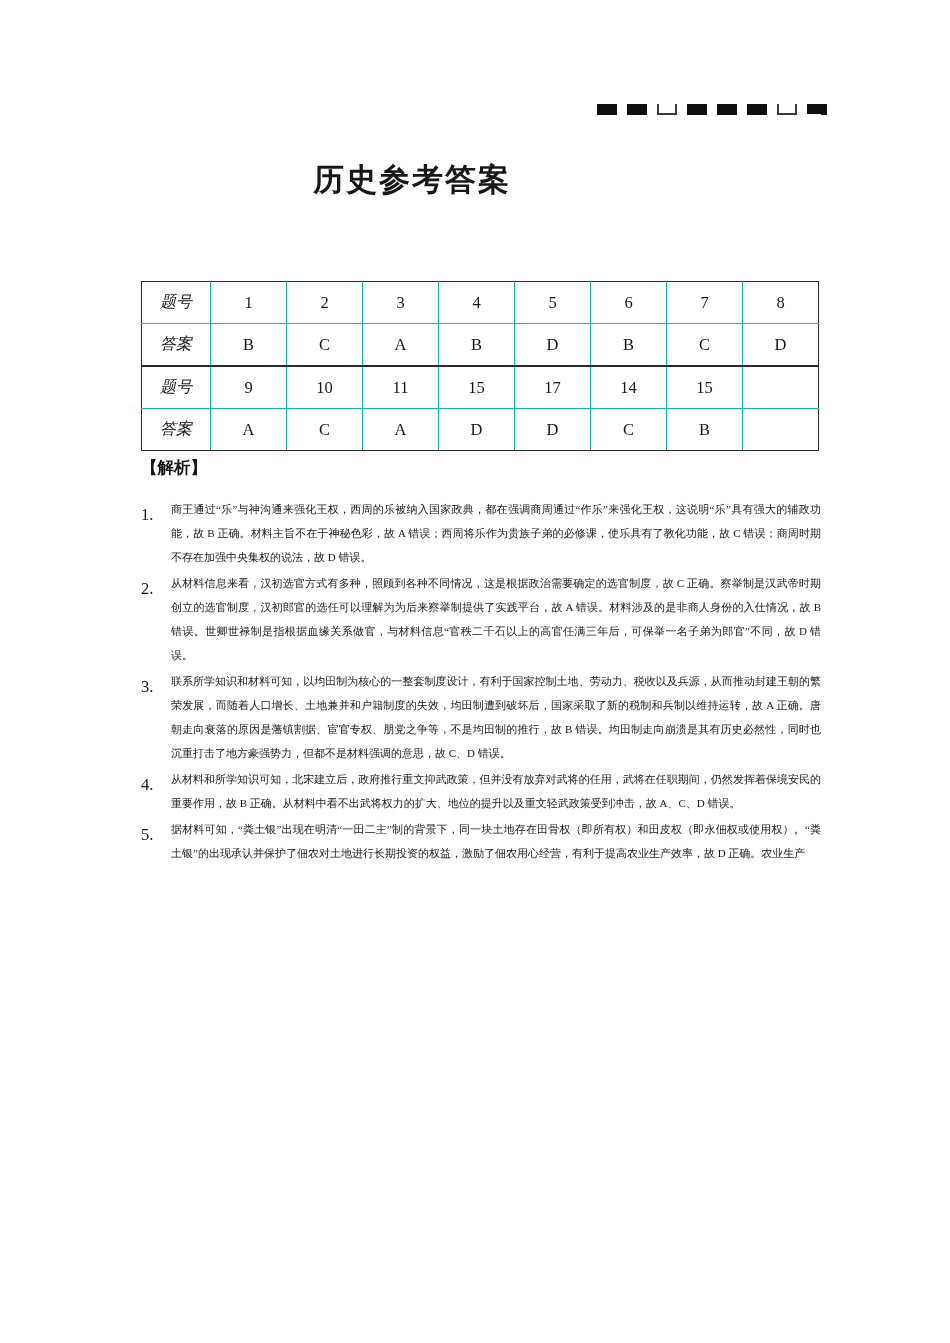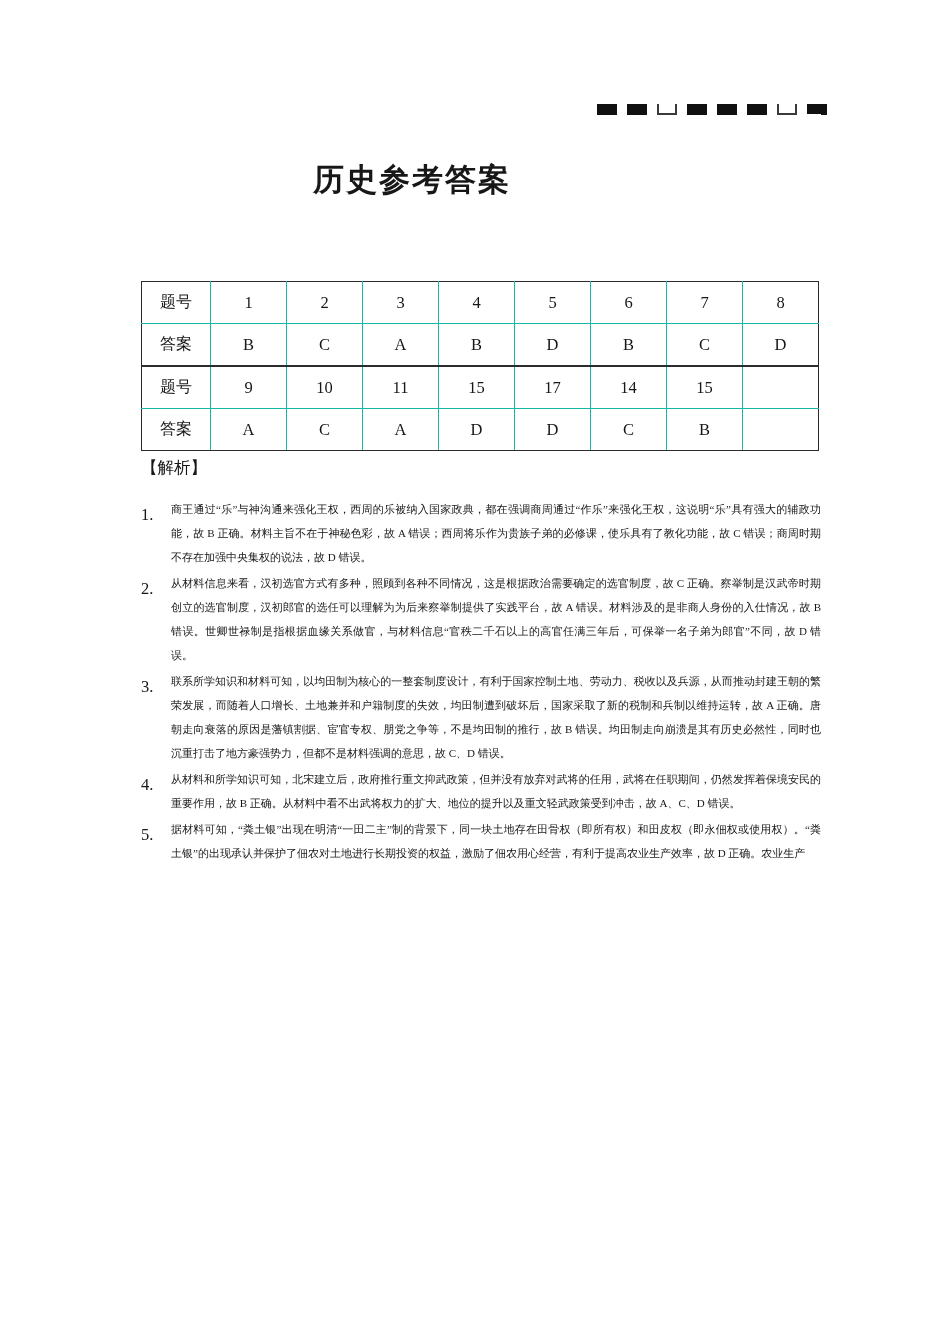--- a/index.html
+++ b/index.html
@@ -113,32 +113,33 @@
     border-top: 2px solid #2b2b2b;
   }
   .answer-table tr:first-child td {
     border-top: 1.6px solid #2b2b2b;
   }
   .answer-table tr:last-child td {
     border-bottom: 1.6px solid #2b2b2b;
   }
   .answer-table td:first-child {
     border-left: 1.6px solid #2b2b2b;
+    font-style: italic;
   }
   .answer-table td:last-child {
     border-right: 1.6px solid #2b2b2b;
   }
 
   
   .analysis-heading {
     position: absolute;
     top: 455px;
     left: 141px;
     font-size: 16.5px;
-    font-weight: normal;
+    font-weight: bold;
     line-height: 26px;
   }
   .analysis-list {
     position: absolute;
     top: 497px;
     left: 141px;
     width: 680px;
   }
   .analysis-item {
     display: flex;

